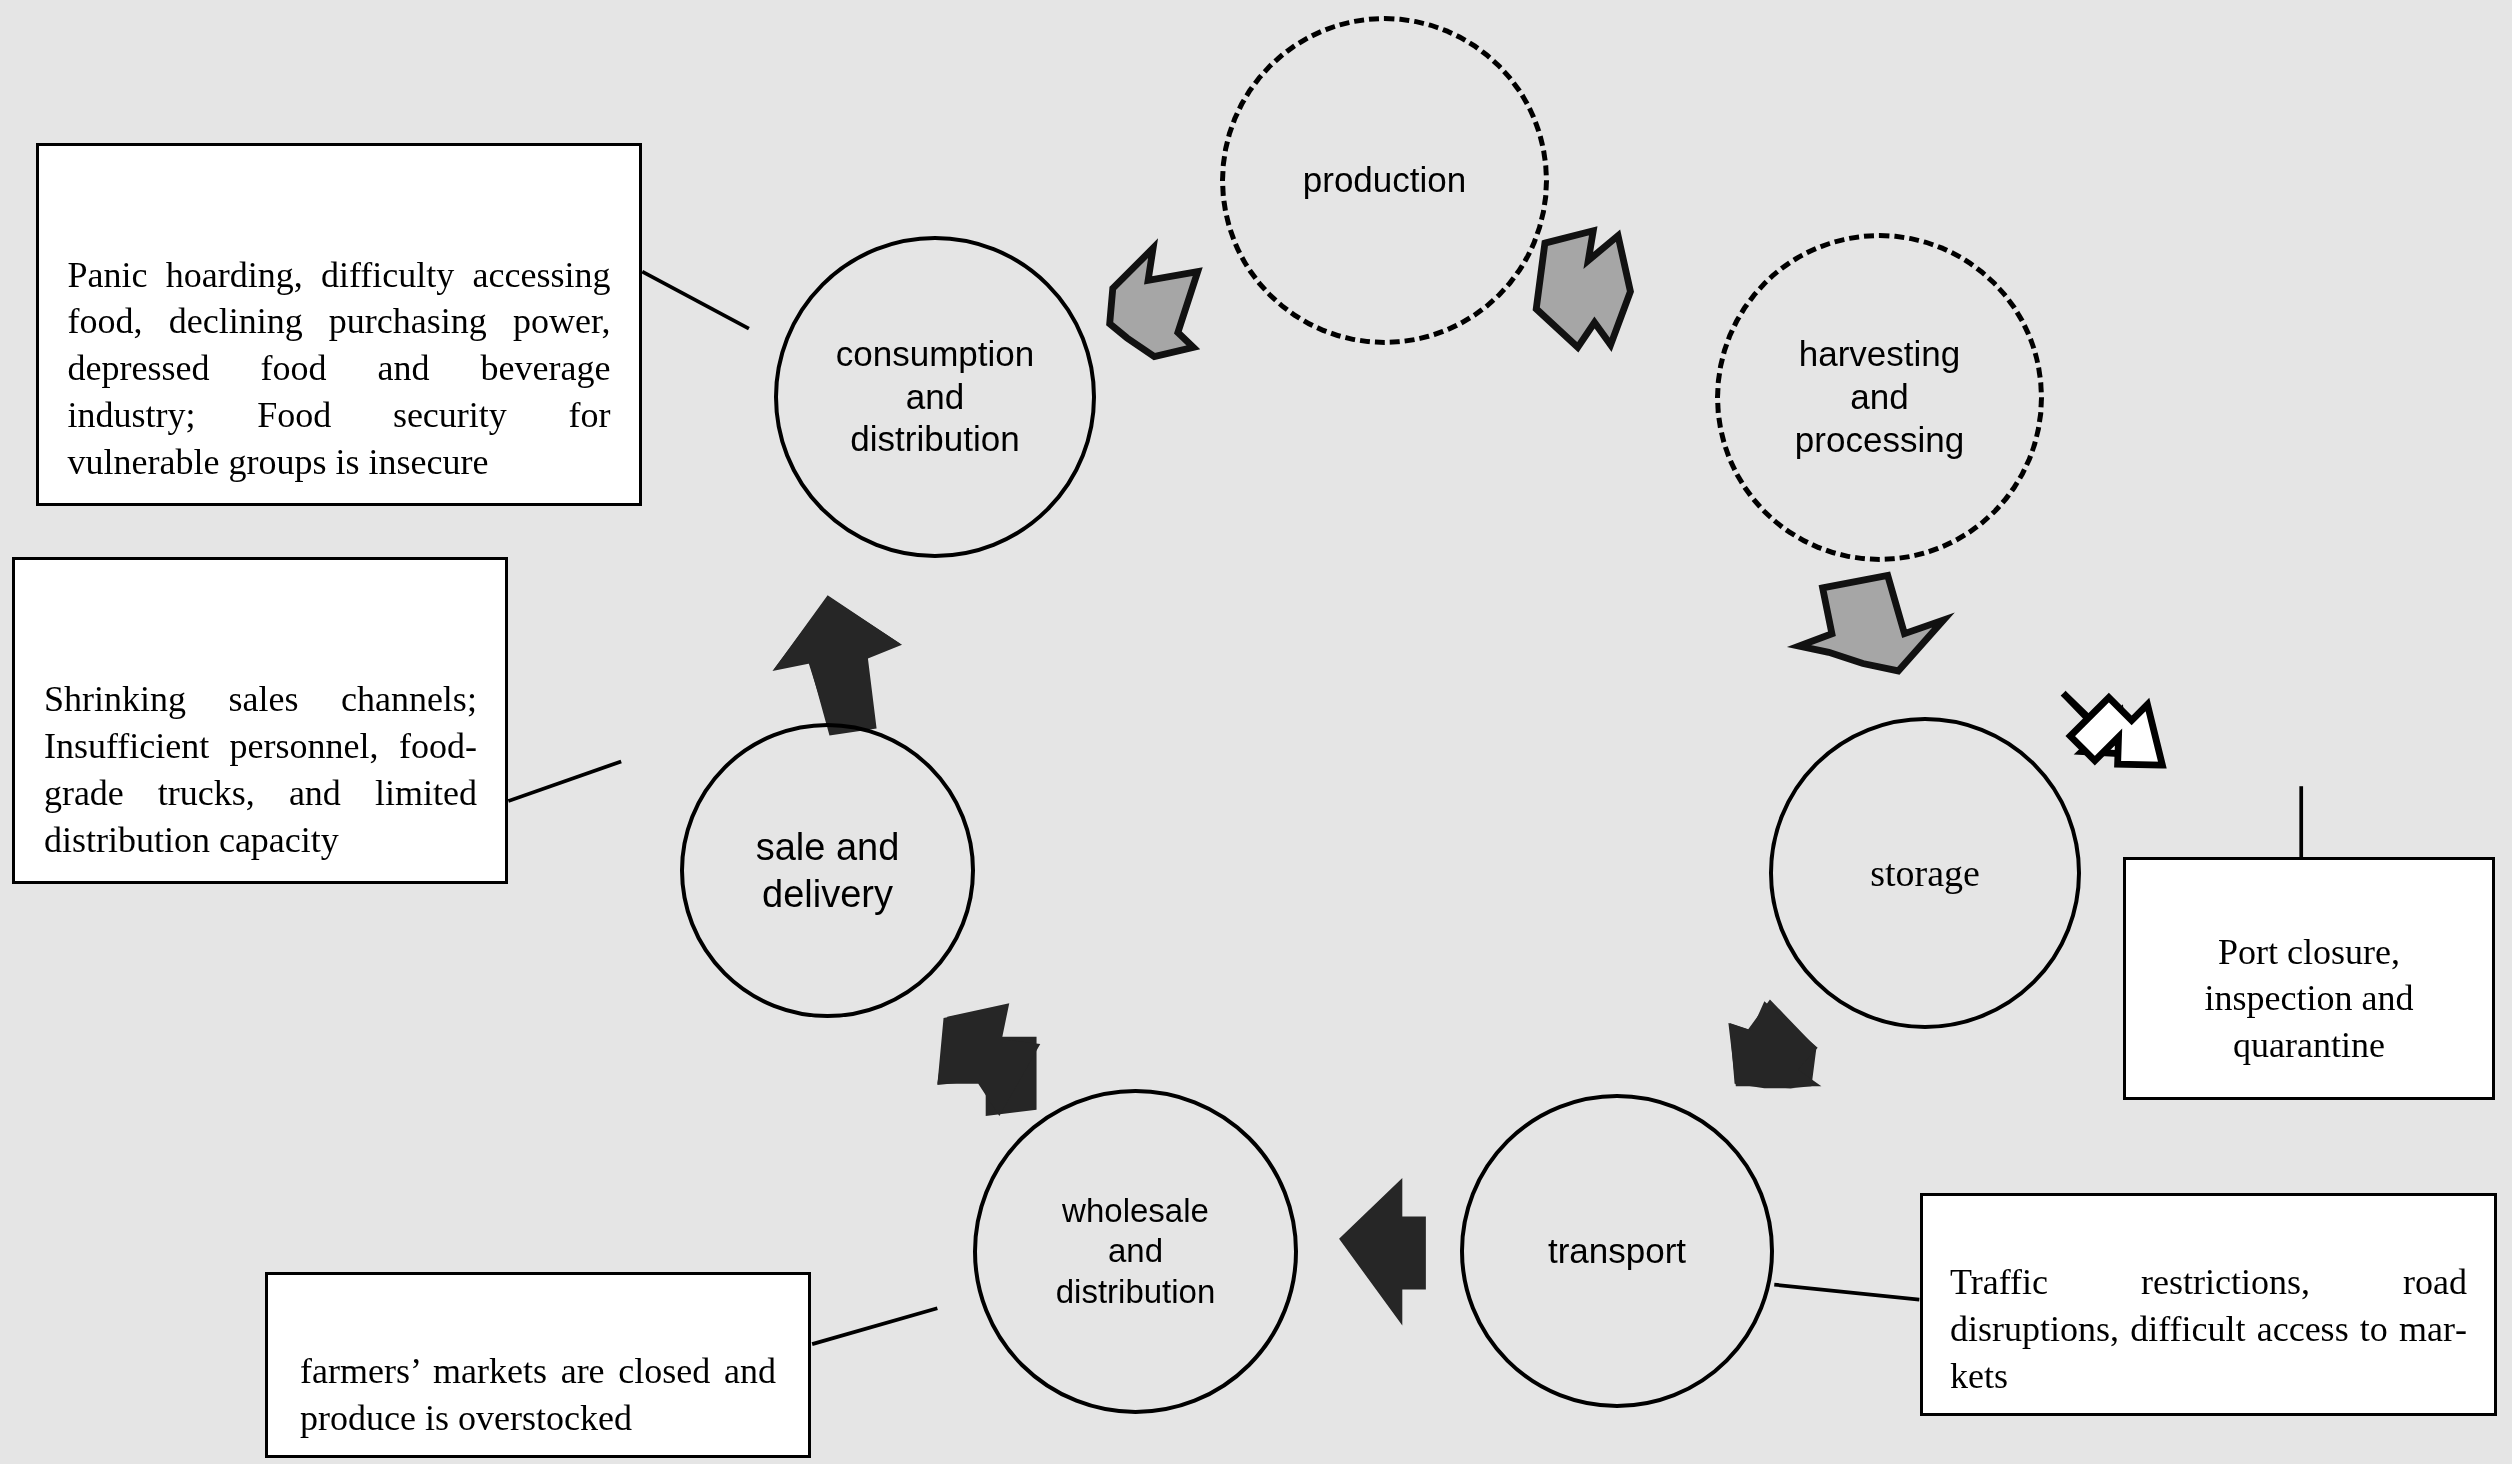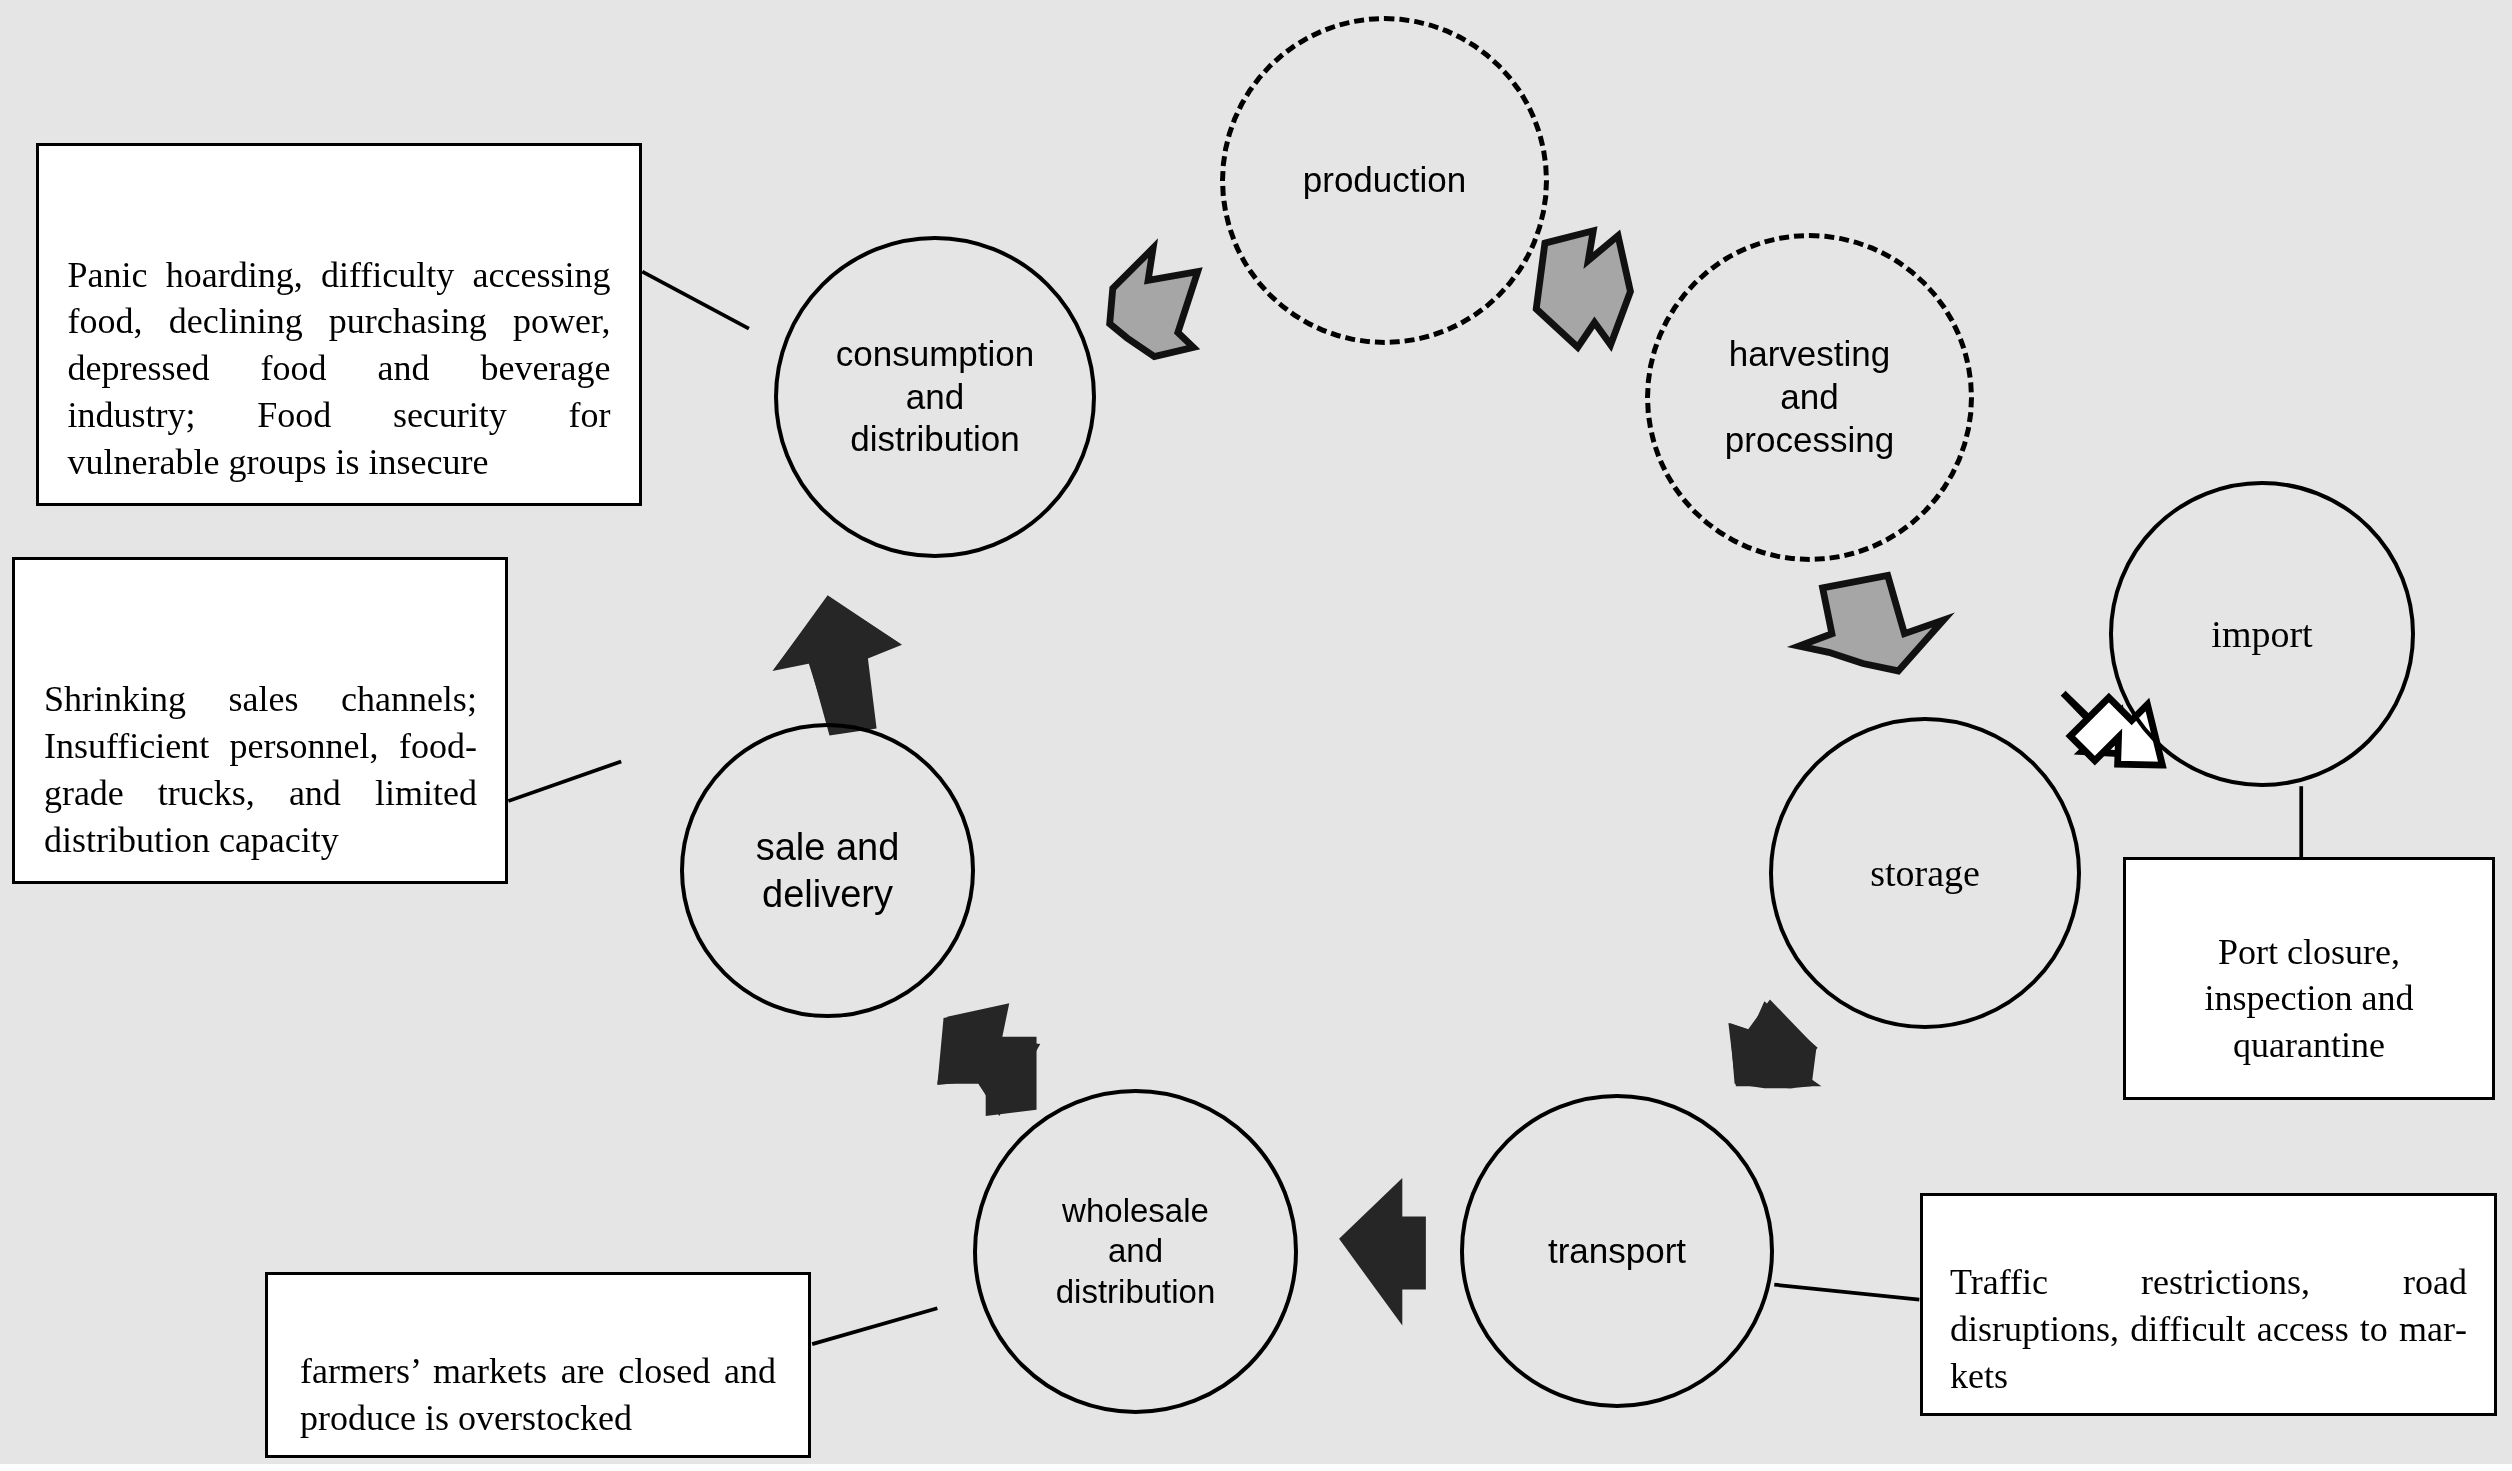--- a/index.html
+++ b/index.html
@@ -104,29 +104,26 @@
       <path d="M1335,960 L1452,1038 L1398,1060 L1412,1172 L1340,1182 L1304,1068 L1248,1080 Z" fill="#262626"></path>
       <path d="M1336,962 L1455,1040 L1400,1062 L1414,1175 L1338,1186 L1306,1070 L1246,1082 Z" fill="#262626"></path>
     </g>
 
   </svg>
 
   <div class="node dashed" style="left:1220px; top:15.5px; width:329px; height:329px; font-size:35px;">
     <span class="lbl">production</span>
   </div>
 
-  <div class="node dashed" style="left:1645px; top:233px; width:329px; height:329px; font-size:35px;">
+  <div class="node dashed" style="left:1715px; top:233px; width:329px; height:329px; font-size:35px;">
     <span class="lbl">harvesting
 and
 processing</span>
   </div>
 
-  <div class="node solid serif" style="left:2109px; top:481px; width:306px; height:306px; font-size:38px;">
-    <span class="lbl">import</span>
-  </div>
 
   <div class="node solid" style="left:1460px; top:1094px; width:314px; height:314px; font-size:35px;">
     <span class="lbl">transport</span>
   </div>
 
   <div class="node solid serif" style="left:1769px; top:717px; width:312px; height:312px; font-size:38px;">
     <span class="lbl">storage</span>
   </div>
 
   <div class="node solid" style="left:973px; top:1089px; width:325px; height:325px; font-size:33px;">

